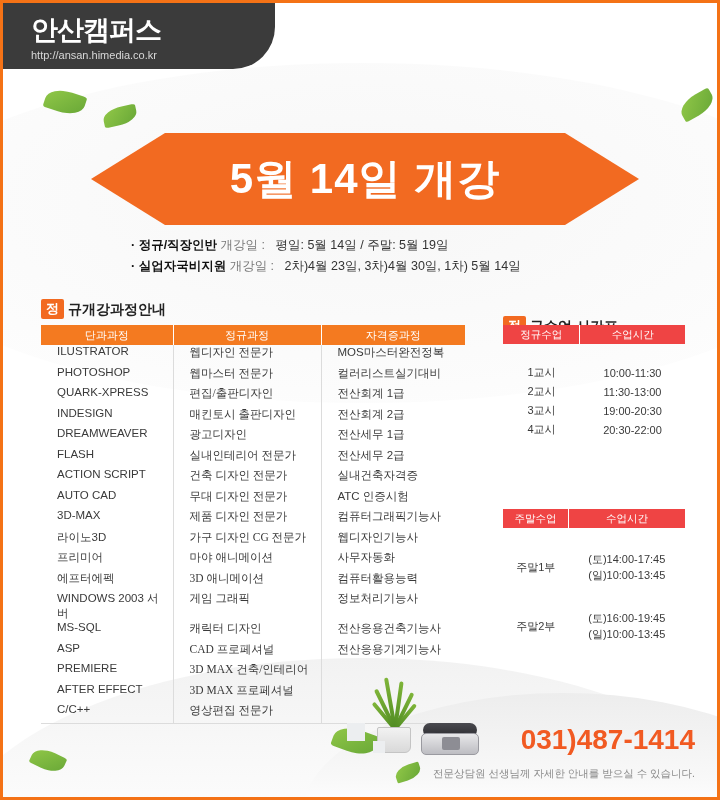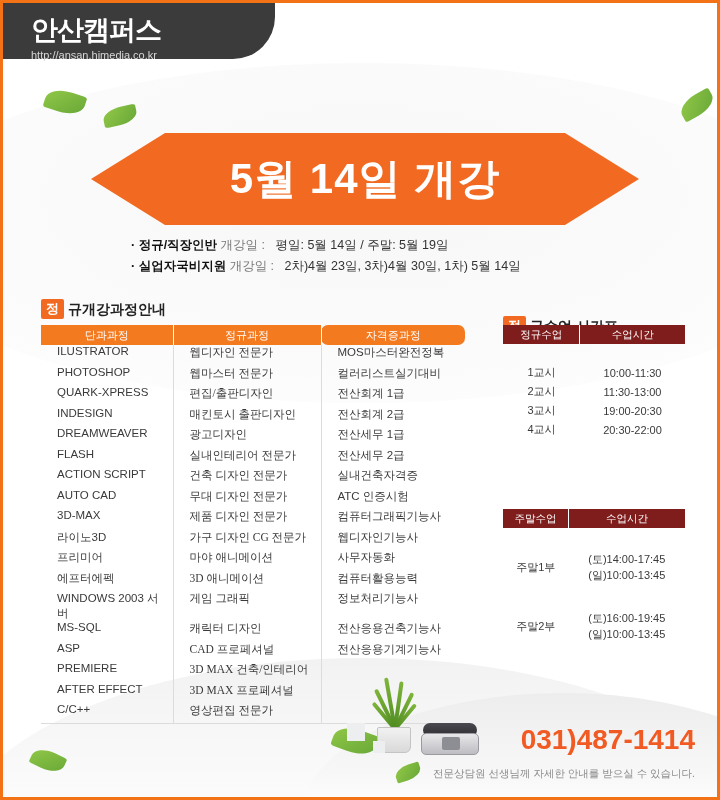--- a/index.html
+++ b/index.html
@@ -31,21 +31,21 @@
   }
   .swoosh3 {
     position: absolute; left: 300px; top: 690px; width: 520px; height: 120px;
     border-radius: 50% 50% 0 0 / 100% 100% 0 0;
     background: linear-gradient(180deg, #ededed 0%, #f8f8f8 70%, #ffffff 100%);
   }
 
   
   .header-tab {
     position: absolute; left: 0; top: 0;
-    width: 272px; height: 56px;
+    width: 272px; height: 66px;
     background: #3b3b3b;
     border-radius: 0 0 42px 0;
     color: #ffffff;
     padding: 12px 0 0 28px;
   }
   .logo-text {
     font-size: 27px; font-weight: bold; letter-spacing: -1px;
     color: #ffffff; line-height: 30px;
   }
   .logo-url {
@@ -124,28 +124,28 @@
   .course-table td {
     font-size: 11.5px; color: #3a3a3a;
     height: 20.5px; padding: 0 6px 0 16px;
     vertical-align: top;
     border-right: 1px solid #dcdcdc;
   }
   .course-table td:last-child { border-right: none; }
   .course-table tbody tr:last-child td { border-bottom: 1px solid #dcdcdc; }
   .col-a { width: 132px; }
   .col-b { width: 148px; font-family: Liberation Serif, serif; }
-  .col-c { width: 144px; border-radius: 7px; }
+  .col-c { width: 144px; }
 
   
   .sched {
     position: absolute; width: 182px; border-collapse: collapse;
   }
   .sched th {
-    background: #7f1d1d; color: #fff; font-size: 10.5px; font-weight: normal;
+    background: #ef4444; color: #fff; font-size: 10.5px; font-weight: normal;
     height: 19px; text-align: center; border-right: 1px solid #fff;
   }
   .sched th:last-child { border-right: none; }
   .sched td {
     font-size: 11px; color: #3a3a3a; height: 19px; text-align: center;
   }
   #sched-weekday { left: 500px; top: 322px; }
   #sched-weekend { left: 500px; top: 506px; }
   .sched .nb { line-height: 16px; }
 

